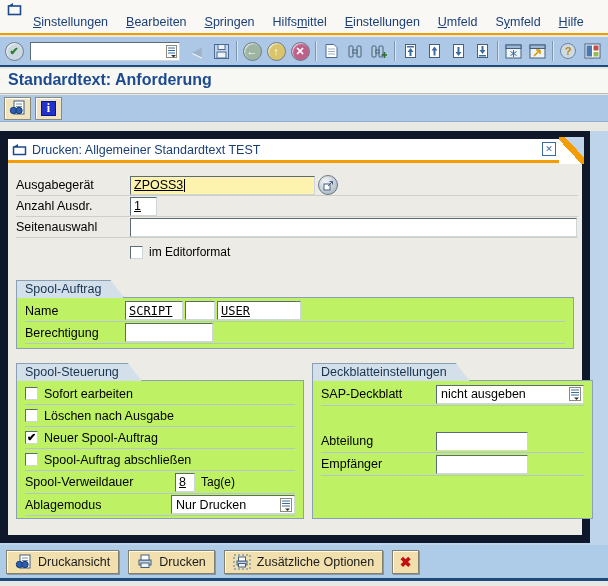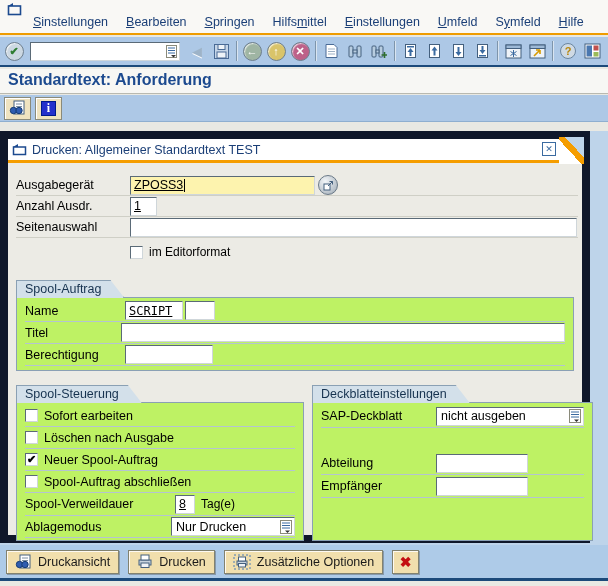--- a/index.html
+++ b/index.html
@@ -282,24 +282,21 @@
           <span>im Editorformat</span>
         </div>
 
         <div class="group">
           <span class="gtab">Spool-Auftrag</span>
           <div class="gbox">
             <div class="grow">
               <span class="glabel">Name</span>
               <span class="input mono" style="width:58px">SCRIPT</span>
               <span class="input mono" style="width:30px;margin-left:2px"></span>
-            </div>
-            <div class="grow">
-              <span class="glabel">Titel</span>
-              <span class="input" style="width:462px"></span>
+              <span class="input mono" style="width:84px;margin-left:2px">USER</span>
             </div>
             <div class="grow">
               <span class="glabel">Berechtigung</span>
               <span class="input" style="width:88px"></span>
             </div>
           </div>
         </div>
 
         <div class="cols">
 

